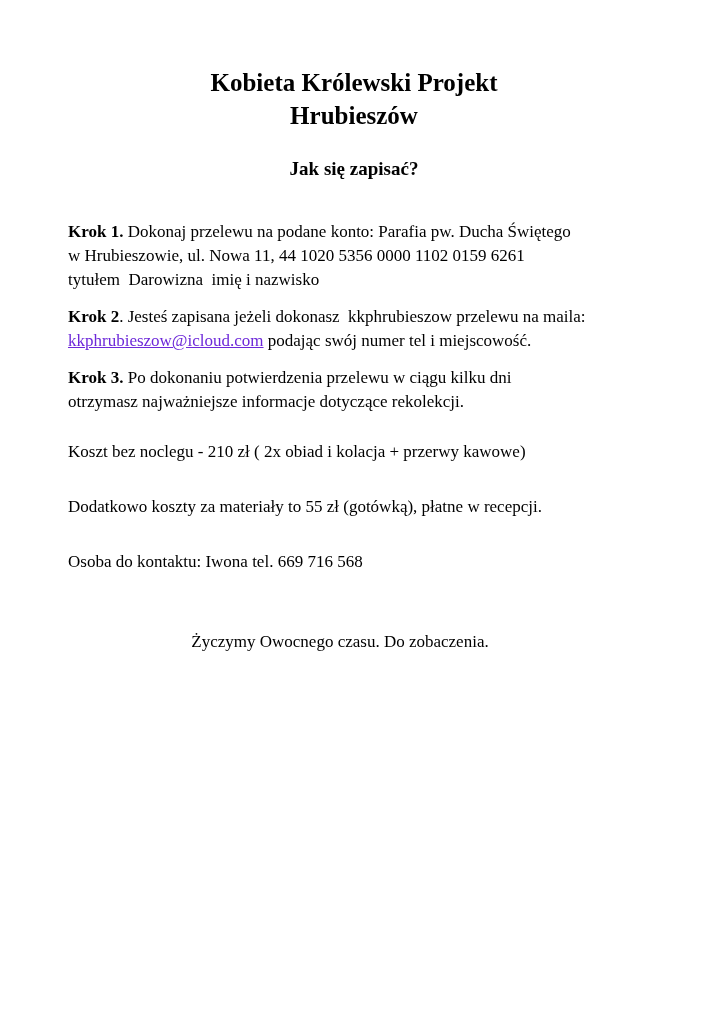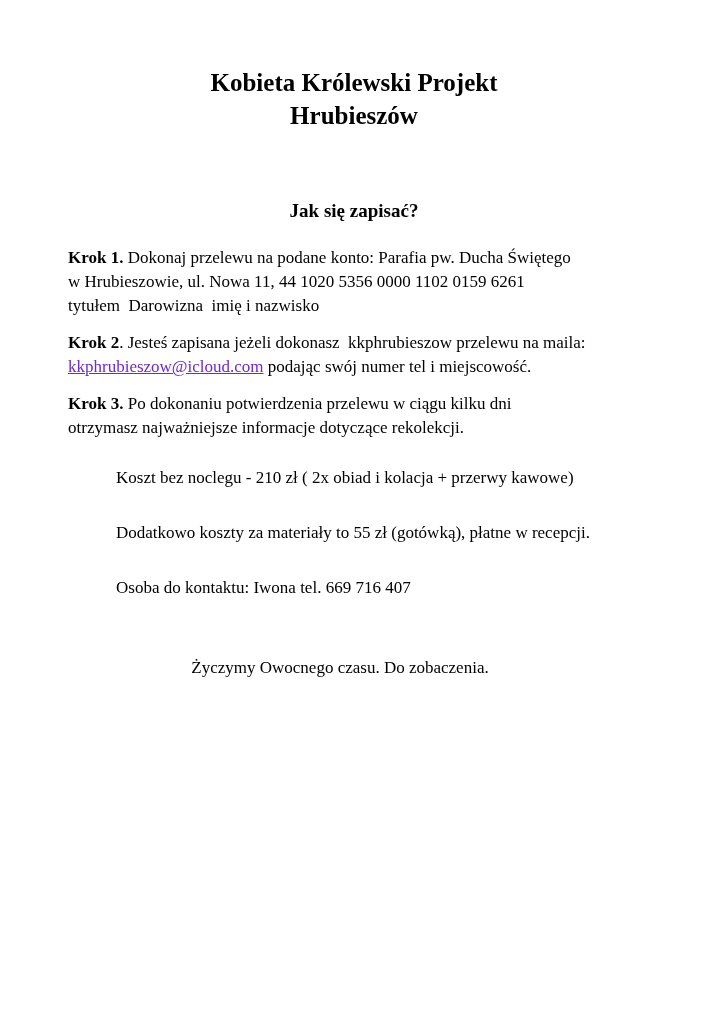--- a/index.html
+++ b/index.html
@@ -20,41 +20,41 @@
     overflow: hidden;
   }
   .doc-title {
     text-align: center;
     padding-right: 28px;
     font-weight: bold;
     font-size: 25px;
     line-height: 33px;
   }
   .subtitle {
-    margin-top: 66px;
+    margin-top: 24px;
     text-align: center;
     padding-right: 28px;
     font-weight: bold;
     font-size: 19px;
     line-height: 26px;
   }
-  .steps { margin-top: 22px; }
+  .steps { margin-top: 38px; }
   .steps p {
     margin: 0 0 13px 0;
     font-size: 17px;
     line-height: 24px;
     white-space: pre-wrap;
   }
   .step-label { font-weight: bold; }
   .email-link {
     color: #6d28d9;
     text-decoration: underline;
     cursor: pointer;
   }
-  .info { margin-top: 26px; margin-left: 48px; }
+  .info { margin-top: 26px; }
   .info p {
     margin: 0 0 31px 0;
     font-size: 17px;
     line-height: 24px;
     white-space: pre-wrap;
   }
   .closing {
     margin-top: 56px;
     text-align: center;
     padding-right: 56px;
@@ -88,20 +88,20 @@
 tytułem  Darowizna  imię i nazwisko</span></p>
     <p><span class="step-label">Krok 2</span><span>. Jesteś zapisana jeżeli dokonasz  kkphrubieszow przelewu na maila:
 </span><span class="email-link">kkphrubieszow@icloud.com</span><span> podając swój numer tel i miejscowość.</span></p>
     <p><span class="step-label">Krok 3.</span><span> Po dokonaniu potwierdzenia przelewu w ciągu kilku dni
 otrzymasz najważniejsze informacje dotyczące rekolekcji.</span></p>
   </div>
 
   <div class="info">
     <p>Koszt bez noclegu - 210 zł ( 2x obiad i kolacja + przerwy kawowe)</p>
     <p>Dodatkowo koszty za materiały to 55 zł (gotówką), płatne w recepcji.</p>
-    <p>Osoba do kontaktu: Iwona tel. 669 716 407</p>
+    <p>Osoba do kontaktu: Iwona tel. 669 716 568</p>
   </div>
 
   <div class="closing">
     <div class="closing-farewell">Życzymy Owocnego czasu. Do zobaczenia.</div>
   </div>
 
 </div>
 
 </body></html>

